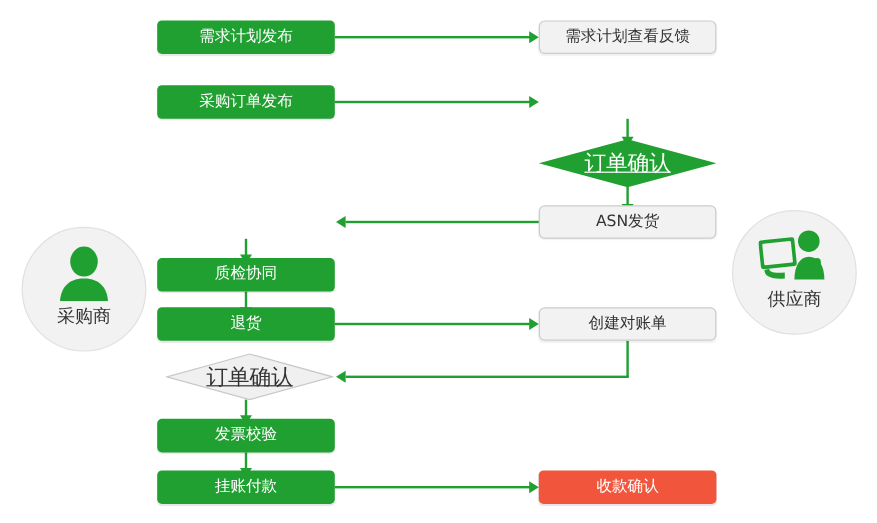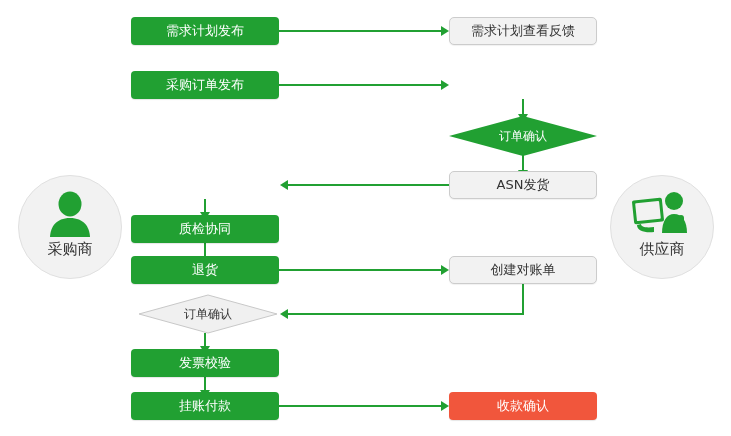--- a/index.html
+++ b/index.html
@@ -47,21 +47,21 @@
   
   .diamond{
     position:absolute;
     z-index:5;
   }
   .diamond svg{display:block;}
   .diamond .dlabel{
     position:absolute;
     left:0;top:0;width:100%;height:100%;
     display:flex;align-items:center;justify-content:center;
-    font-size:12px;white-space:nowrap;
+    font-size:18px;white-space:nowrap;text-decoration:underline;
   }
   .diamond.green .dlabel{color:#ffffff;}
   .diamond.gray  .dlabel{color:#333333;}
 
   
   .edge{position:absolute;background:#21a032;z-index:2;}
   .edge.h{height:2px;}
   .edge.v{width:2px;}
   .arrow{position:absolute;width:0;height:0;z-index:3;}
   .arrow.right{border-top:5px solid transparent;border-bottom:5px solid transparent;border-left:8px solid #21a032;}
@@ -163,21 +163,21 @@
     </svg>
     <span class="dlabel">订单确认</span>
   </div>
 
   <div class="node green" style="left:131px;top:349px;width:148px;height:28px;">发票校验</div>
 
   <div class="node green" style="left:131px;top:392px;width:148px;height:28px;">挂账付款</div>
 
   <div class="node red" style="left:449px;top:392px;width:148px;height:28px;">收款确认</div>
 
-  <div class="actor" style="left:18px;top:175px;">
+  <div class="actor" style="left:18px;top:189px;">
     <span class="glyph">
       <svg width="44" height="46" viewBox="0 0 44 46">
         <ellipse cx="22" cy="13" rx="11.5" ry="12.5" fill="#21a032"></ellipse>
         <path d="M22 27 C8 27 2.5 36 2 46 L42 46 C41.5 36 36 27 22 27 Z" fill="#21a032"></path>
       </svg>
     </span>
     <span class="alabel">采购商</span>
   </div>
 
   <div class="actor" style="left:610px;top:175px;">

